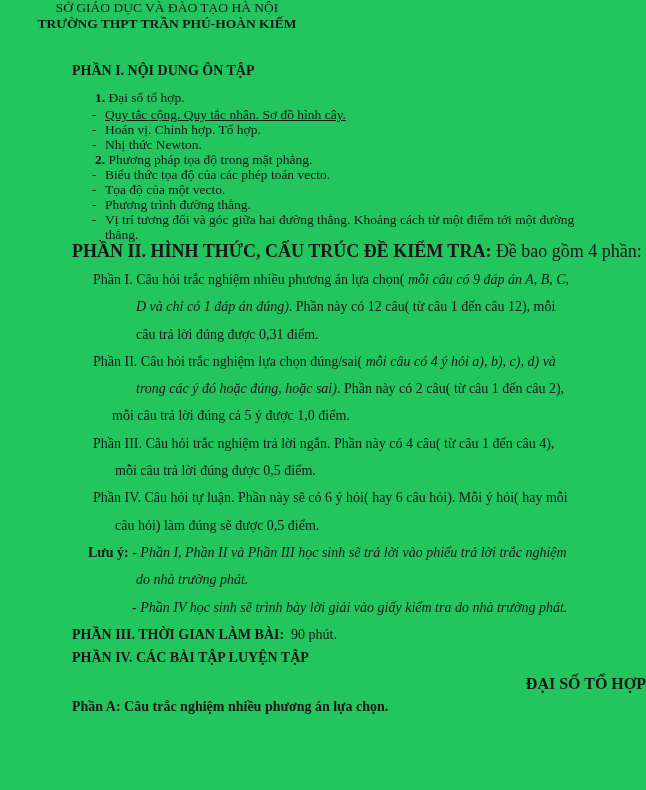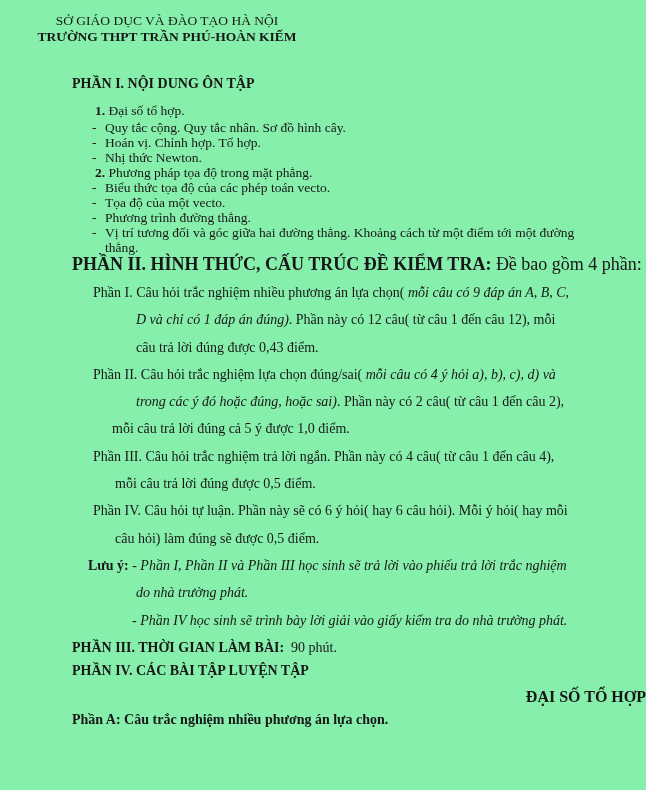--- a/index.html
+++ b/index.html
@@ -1,41 +1,40 @@
 <!DOCTYPE html>
 <html><head>
 <meta charset="utf-8">
 <style>
   html,body{margin:0;padding:0;background:#ffffff;}
   .page{
     position:relative;
     width:646px;height:790px;
-    background:#86efac;
+    background:#22c55e;
     color:#171717;
     font-family:"Liberation Serif","DejaVu Serif",serif;
     box-sizing:border-box;
-    padding-top:13px;
     overflow:hidden;
   }
   .line{white-space:nowrap;}
   .b{font-weight:bold;}
   .it{font-style:italic;}
 
   
   .header{display:flex;height:48px;}
   .hcol{text-align:center;}
   .hcol-left{width:290px;margin-left:22px;}
   .hcol-right{width:252px;margin-left:28px;}
   .hl{font-size:13.5px;line-height:16px;white-space:nowrap;}
 
   
   .ph1{margin-top:15px;height:16px;padding-left:72px;font-size:14px;line-height:16px;}
   .ni{height:15px;padding-left:58px;font-size:13.5px;line-height:15px;margin-left:37px;}
   .mt11{margin-top:11px;}
-  .mt2{margin-top:2px;}
+  .mt2{margin-top:2px;text-decoration:underline;}
   .bl{height:15px;padding-left:92px;font-size:13.5px;line-height:15px;}
   .dash{display:inline-block;width:13px;}
   .blw{height:15px;padding-left:105px;font-size:13.5px;line-height:15px;}
 
   
   .ph2{margin-top:1px;height:17px;padding-left:72px;font-size:18px;line-height:17px;}
   .pl{height:27.3px;font-size:14px;line-height:17.5px;}
   .pf{padding-left:93px;}
   .pc{padding-left:136px;}
   .pc2{padding-left:112px;}
@@ -76,21 +75,21 @@
   <div class="line bl"><span class="dash">-</span><span>Biểu thức tọa độ của các phép toán vecto.</span></div>
   <div class="line bl"><span class="dash">-</span><span>Tọa độ của một vecto.</span></div>
   <div class="line bl"><span class="dash">-</span><span>Phương trình đường thẳng.</span></div>
   <div class="line bl"><span class="dash">-</span><span>Vị trí tương đối và góc giữa hai đường thẳng. Khoảng cách từ một điểm tới một đường</span></div>
   <div class="line blw"><span>thẳng.</span></div>
 
   <div class="line ph2"><span class="b">PHẦN II. HÌNH THỨC, CẤU TRÚC ĐỀ KIỂM TRA:</span><span> Đề bao gồm 4 phần:</span></div>
 
   <div class="line pl pf mt11"><span>Phần I. Câu hỏi trắc nghiệm nhiều phương án lựa chọn( </span><span class="it">mỗi câu có 9 đáp án A, B, C,</span></div>
   <div class="line pl pc"><span class="it">D và chỉ có 1 đáp án đúng)</span><span>. Phần này có 12 câu( từ câu 1 đến câu 12), mỗi</span></div>
-  <div class="line pl pc"><span>câu trả lời đúng được 0,43 điểm.</span></div>
+  <div class="line pl pc"><span>câu trả lời đúng được 0,31 điểm.</span></div>
 
   <div class="line pl pf"><span>Phần II. Câu hỏi trắc nghiệm lựa chọn đúng/sai( </span><span class="it">mỗi câu có 4 ý hỏi a), b), c), d) và</span></div>
   <div class="line pl pc"><span class="it">trong các ý đó hoặc đúng, hoặc sai)</span><span>. Phần này có 2 câu( từ câu 1 đến câu 2),</span></div>
   <div class="line pl pc2"><span>mỗi câu trả lời đúng cả 5 ý được 1,0 điểm.</span></div>
 
   <div class="line pl pf"><span>Phần III. Câu hỏi trắc nghiệm trả lời ngắn. Phần này có 4 câu( từ câu 1 đến câu 4),</span></div>
   <div class="line pl pc3"><span>mỗi câu trả lời đúng được 0,5 điểm.</span></div>
 
   <div class="line pl pf"><span>Phần IV. Câu hỏi tự luận. Phần này sẽ có 6 ý hỏi( hay 6 câu hỏi). Mỗi ý hỏi( hay mỗi</span></div>
   <div class="line pl pc3"><span>câu hỏi) làm đúng sẽ được 0,5 điểm.</span></div>

